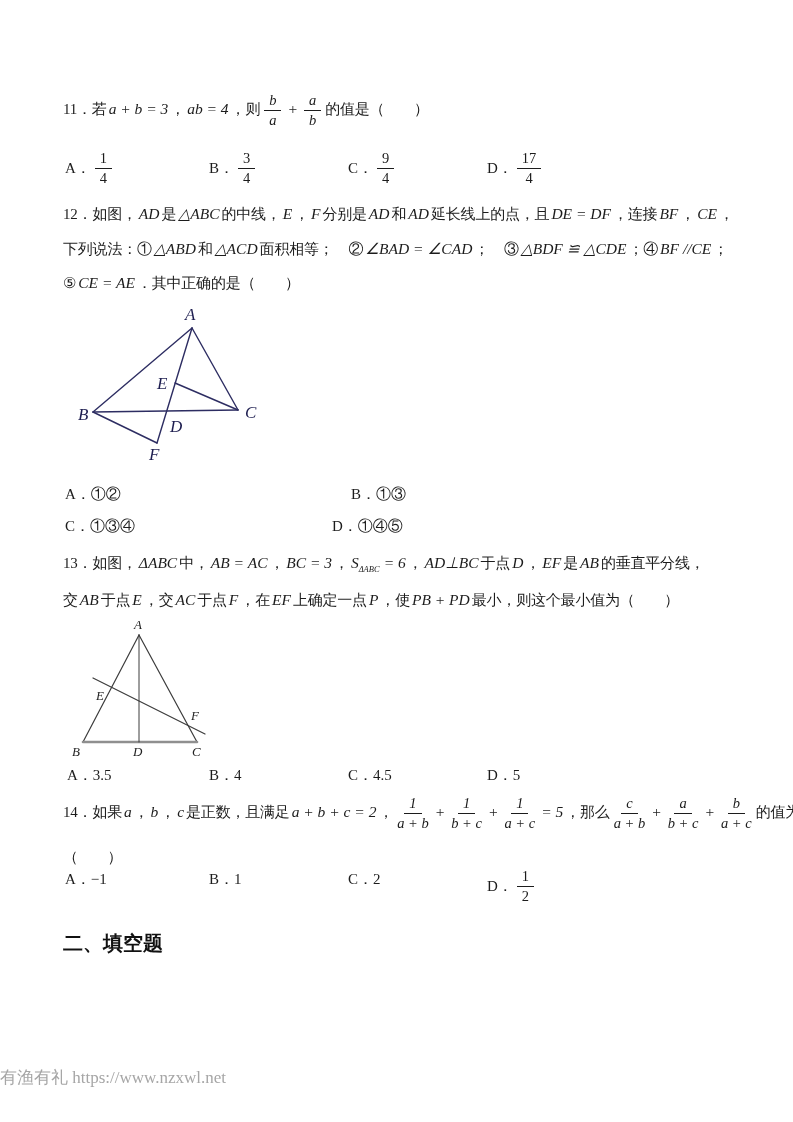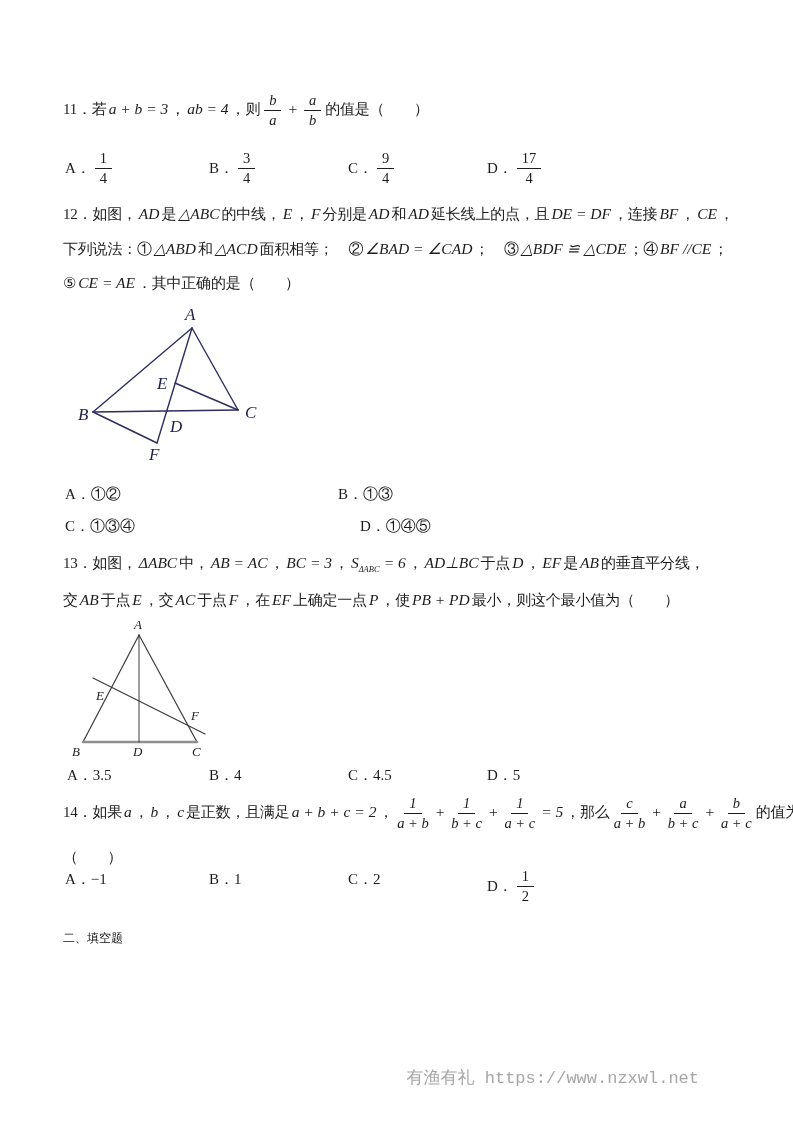--- a/index.html
+++ b/index.html
@@ -15,23 +15,23 @@
         vertical-align:middle; margin:0 4px; line-height:1.15; font-size:14.5px; text-align:center;}
   .frac .fn{padding:0 5px 1px; border-bottom:1px solid #1c1c1c;}
   .frac .fd{padding-top:1px;}
   .frac.it{font-style:italic;}
   sub{font-size:8.5px;}
   .pw sup{font-size:9.5px; letter-spacing:0;}
   .optrow{position:absolute; width:670px;}
   .opt{position:absolute; top:0; display:inline-flex; align-items:center;
        white-space:nowrap; font-size:15px; line-height:22px; min-height:22px;}
   .heading{position:absolute; font-family:"Liberation Sans",sans-serif;
-           font-weight:400; font-size:12px; color:#111;}
-  .footer{position:absolute; left:0; width:699px; text-align:right;
-          font-family:Liberation Mono, monospace; font-size:17px; color:#a6a6a6;}
+           font-weight:700; font-size:20px; color:#111;}
+  .footer{position:absolute; left:0; width:699px; text-align:left;
+          font-family:Liberation Serif, serif; font-size:17px; color:#a6a6a6;}
   svg.fig{position:absolute;}
   .fig12text{font-family:"Liberation Serif",serif; font-style:italic; font-size:17px; fill:#1e1e50;}
   .fig13text{font-family:"Liberation Serif",serif; font-style:italic; font-size:13px; fill:#222222;}
 </style>
 </head>
 <body>
 
 <div class="page">
 
   <div class="line" style="left:63px;top:92px"><span class="cn">11．若</span><span class="mi">a + b = 3</span><span class="cn">，</span><span class="mi">ab = 4</span><span class="cn">，则</span><span class="frac it">
@@ -92,29 +92,29 @@
       <text x="92" y="134">D</text>
       <text x="79" y="91">E</text>
       <text x="71" y="162">F</text>
     </g>
   </svg>
 
   <div class="optrow" style="left:63px;top:483px">
     <span class="opt" style="left:2px">
         <span class="cn">A．①②</span>
       </span>
-    <span class="opt" style="left:275px">
+    <span class="opt" style="left:288px">
         <span class="cn">B．①③</span>
       </span>
   </div>
   <div class="optrow" style="left:63px;top:515px">
     <span class="opt" style="left:2px">
         <span class="cn">C．①③④</span>
       </span>
-    <span class="opt" style="left:297px">
+    <span class="opt" style="left:269px">
         <span class="cn">D．①④⑤</span>
       </span>
   </div>
 
   <div class="line" style="left:63px;top:552px"><span class="cn">13．如图，</span><span class="mi">ΔABC</span><span class="cn">中，</span><span class="mi">AB = AC</span><span class="cn">，</span><span class="mi">BC = 3</span><span class="cn">，</span><span class="mi">S<sub>ΔABC</sub></span><span class="mi">= 6</span><span class="cn">，</span><span class="mi">AD⊥BC</span><span class="cn">于点</span><span class="mi">D</span><span class="cn">，</span><span class="mi">EF</span><span class="cn">是</span><span class="mi">AB</span><span class="cn">的垂直平分线，</span></div>
   <div class="line" style="left:63px;top:589px"><span class="cn">交</span><span class="mi">AB</span><span class="cn">于点</span><span class="mi">E</span><span class="cn">，交</span><span class="mi">AC</span><span class="cn">于点</span><span class="mi">F</span><span class="cn">，在</span><span class="mi">EF</span><span class="cn">上确定一点</span><span class="mi">P</span><span class="cn">，使</span><span class="mi">PB + PD</span><span class="cn">最小，则这个最小值为（　　）</span></div>
 
   <svg class="fig" style="left:65px;top:616px" width="152" height="148" viewBox="0 0 152 148">
     <g fill="none" stroke-linecap="round">
       <line x1="74" y1="19" x2="18" y2="126" stroke="#3c3c3c" stroke-width="1.2"></line>

